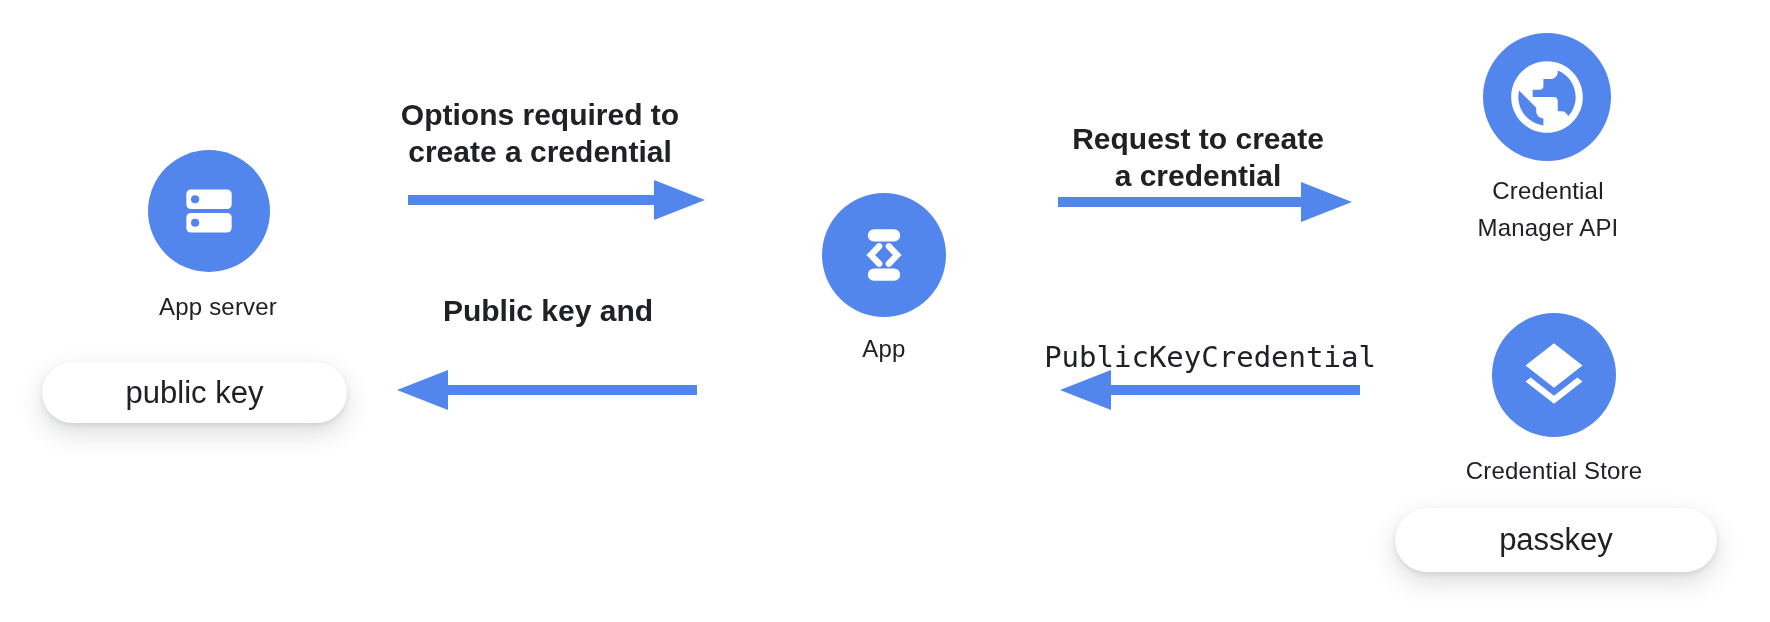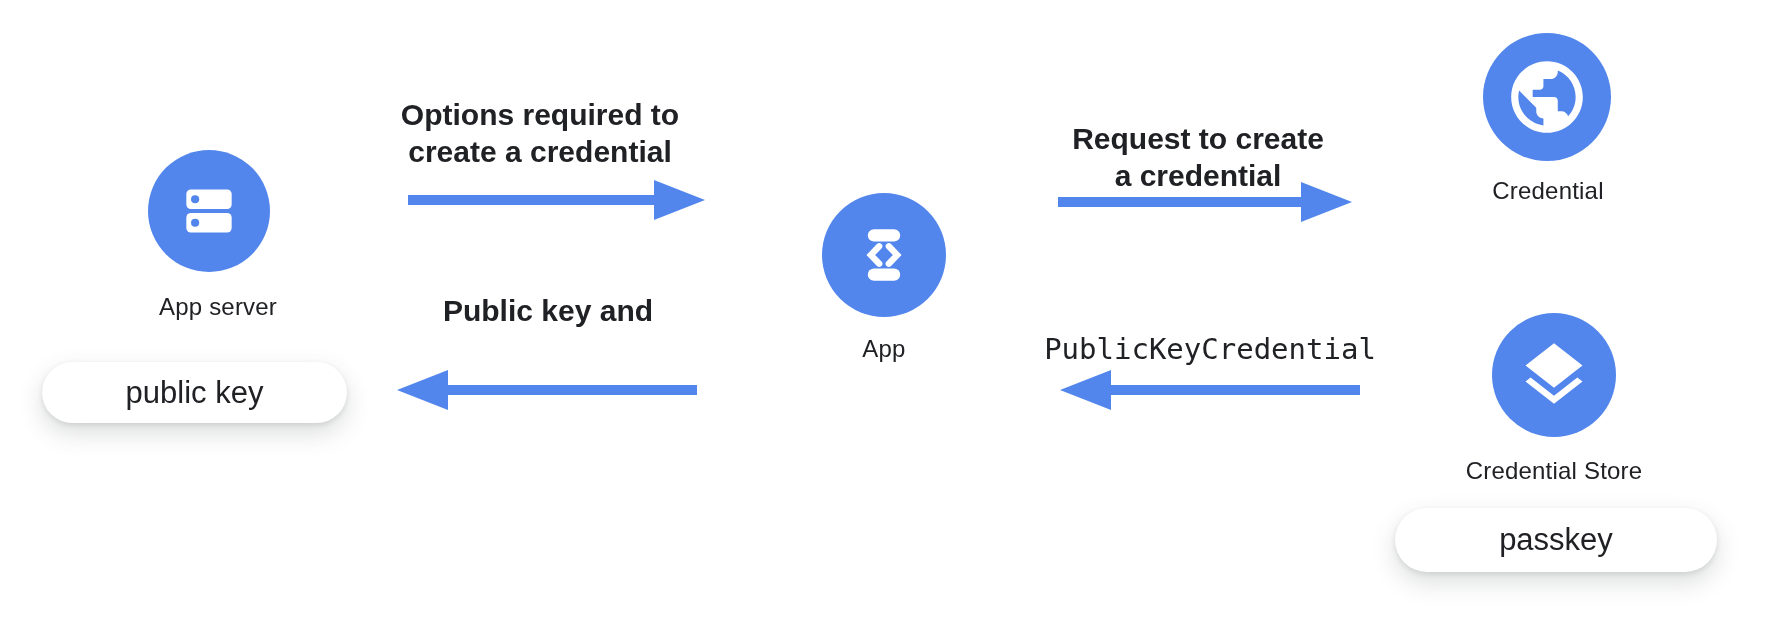--- a/index.html
+++ b/index.html
@@ -101,37 +101,38 @@
   <span>Request to create</span><br>
   <span>a credential</span>
 </div>
 <div class="abs" style="left:1058px;top:182px;width:294px;height:40px;">
   <svg class="arrow-svg" viewBox="0 0 294 40" preserveAspectRatio="none">
     <rect class="arrow-fill" x="0" y="15" width="247" height="10"></rect>
     <polygon class="arrow-fill" points="243,0 294,20 243,40"></polygon>
   </svg>
 </div>
 
-<div class="abs mono-label" style="left:1035px;top:332px;width:350px;text-align:center;">PublicKeyCredential</div>
+<div class="abs mono-label" style="left:1035px;top:340px;width:350px;text-align:center;">PublicKeyCredential</div>
 <div class="abs" style="left:1060px;top:370px;width:300px;height:40px;">
   <svg class="arrow-svg" viewBox="0 0 300 40" preserveAspectRatio="none">
     <polygon class="arrow-fill" points="0,20 51,0 51,40"></polygon>
     <rect class="arrow-fill" x="49" y="15" width="251" height="10"></rect>
   </svg>
 </div>
 
 <div class="abs circle" style="left:1483px;top:33px;width:128px;height:128px;">
   <span style="display:flex;">
     <svg width="86" height="86" viewBox="0 0 24 24">
       <path class="white-fill" d="M12 2C6.48 2 2 6.48 2 12s4.48 10 10 10 10-4.48 10-10S17.52 2 12 2zm-1 17.93c-3.95-.49-7-3.85-7-7.93 0-.62.08-1.21.21-1.79L9 15v1c0 1.1.9 2 2 2v1.93zm6.9-2.54c-.26-.81-1-1.39-1.9-1.39h-1v-3c0-.55-.45-1-1-1H8v-2h2c.55 0 1-.45 1-1V7h2c1.1 0 2-.9 2-2v-.41c2.93 1.19 5 4.06 5 7.41 0 2.08-.8 3.97-2.1 5.39z"></path>
     </svg>
   </span>
 </div>
 <div class="abs node-label" style="left:1408px;top:172px;width:280px;">
   <span>Credential</span><br>
+  <span>Manager API</span>
 </div>
 
 <div class="abs circle" style="left:1492px;top:313px;width:124px;height:124px;">
   <span style="display:flex;">
     <svg width="76" height="76" viewBox="0 0 24 24">
       <path class="white-fill" d="M11.99 18.54l-7.37-5.73L3 14.07l9 7 9-7-1.63-1.27-7.38 5.74zM12 16l7.36-5.73L21 9l-9-7-9 7 1.63 1.27L12 16z"></path>
     </svg>
   </span>
 </div>
 <div class="abs node-label" style="left:1404px;top:452px;width:300px;">Credential Store</div>

